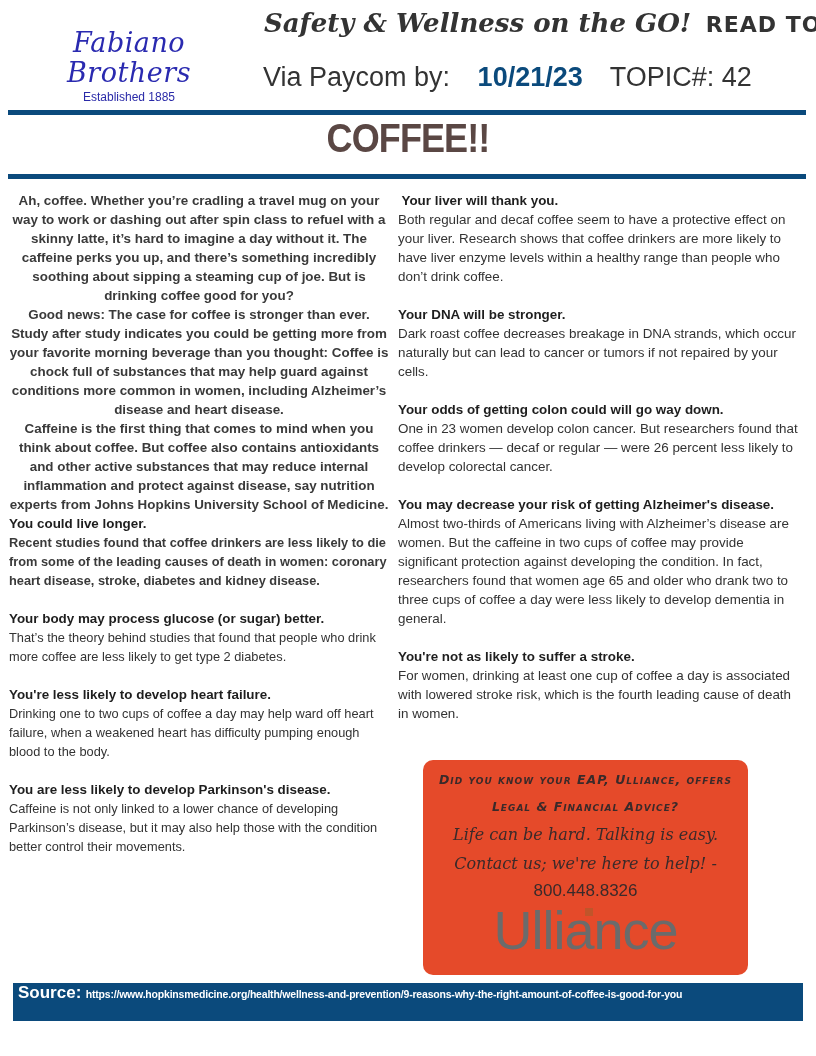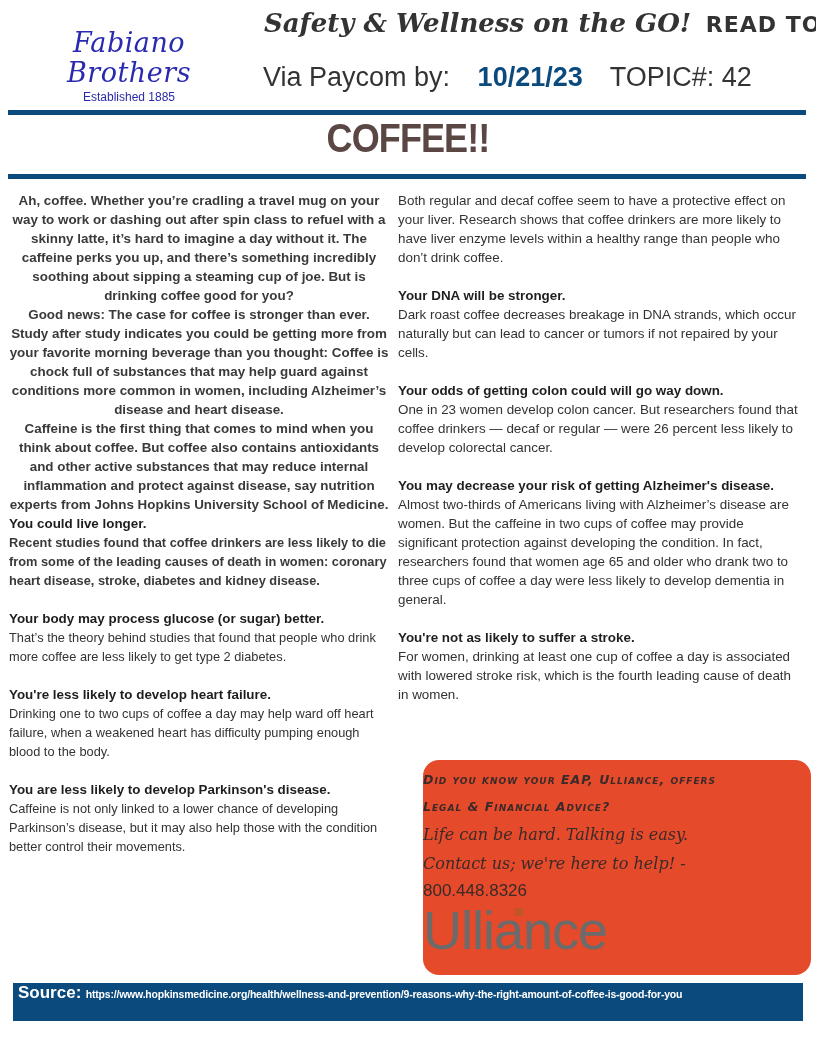--- a/index.html
+++ b/index.html
@@ -27,21 +27,21 @@
   .col-left { left:9px; top:191px; width:380px; }
   .col-right { left:398px; top:191px; width:400px; }
 
   .intro p { font-weight:bold; color:#3a3a3a;text-align:center; }
   .sec { margin-bottom:19px; }
   .sec-title { font-weight:bold; color:#1e1e1e; }
   .sec-body { color:#333; }
   .col-left .sec-body { font-size:12.8px; }
   .sec.bold-body .sec-body { font-weight:bold; color:#3a3a3a; }
 
-  .eap { position:absolute; left:423px; top:760px; width:388px; height:215px; background:#e54a2a; border-radius:16px; color:#3a2a2a; }
+  .eap { position:absolute; left:423px; top:760px; width:325px; height:215px; background:#e54a2a; border-radius:10px; text-align:center; color:#3a2a2a; }
   .eap-q { font-family:"DejaVu Sans", sans-serif; font-weight:bold; font-style:italic; font-size:12.5px; font-variant:small-caps; letter-spacing:1px; line-height:27px; padding-top:6px; }
   .eap-script { font-family:"DejaVu Serif", serif; font-style:italic; font-size:16px; line-height:29px; }
   .eap-phone { font-family:"Liberation Sans", sans-serif; font-size:17px; line-height:26px; color:#3a2a2a; }
   .eap-logo { font-family:"Liberation Sans", sans-serif; font-size:54px; color:#6b6b6b; line-height:52px; letter-spacing:-1px; position:relative; display:inline-block; }
   .eap-logo-dot { position:absolute; left:92px; top:4px; width:8px; height:8px; background:#c0552a; }
 
   .source { position:absolute; left:13px; top:983px; width:790px; height:38px; background:#0b4a7c; color:#fff; padding:0 16px 0 5px; white-space:nowrap; overflow:hidden; }
   .source-label { font-family:"Liberation Sans", sans-serif; font-weight:bold; font-size:17px; line-height:20px; }
   .source-url { font-family:"Liberation Sans", sans-serif; font-weight:bold; font-size:10.5px; letter-spacing:-0.2px; }
 </style>
@@ -86,20 +86,21 @@
     <div class="sec-body">Drinking one to two cups of coffee a day may help ward off heart failure, when a weakened heart has difficulty pumping enough blood to the body.</div>
   </div>
   <div class="sec">
     <div class="sec-title">You are less likely to develop Parkinson's disease.</div>
     <div class="sec-body">Caffeine is not only linked to a lower chance of developing Parkinson’s disease, but it may also help those with the condition better control their movements.</div>
   </div>
 </div>
 
 <div class="col col-right">
   <div class="sec">
+    <div class="sec-title" style="white-space:pre;"> Your liver will thank you.</div>
     <div class="sec-body">Both regular and decaf coffee seem to have a protective effect on your liver. Research shows that coffee drinkers are more likely to have liver enzyme levels within a healthy range than people who don’t drink coffee.</div>
   </div>
   <div class="sec">
     <div class="sec-title">Your DNA will be stronger.</div>
     <div class="sec-body">Dark roast coffee decreases breakage in DNA strands, which occur naturally but can lead to cancer or tumors if not repaired by your cells.</div>
   </div>
   <div class="sec">
     <div class="sec-title">Your odds of getting colon could will go way down.</div>
     <div class="sec-body">One in 23 women develop colon cancer. But researchers found that coffee drinkers — decaf or regular — were 26 percent less likely to develop colorectal cancer.</div>
   </div>

